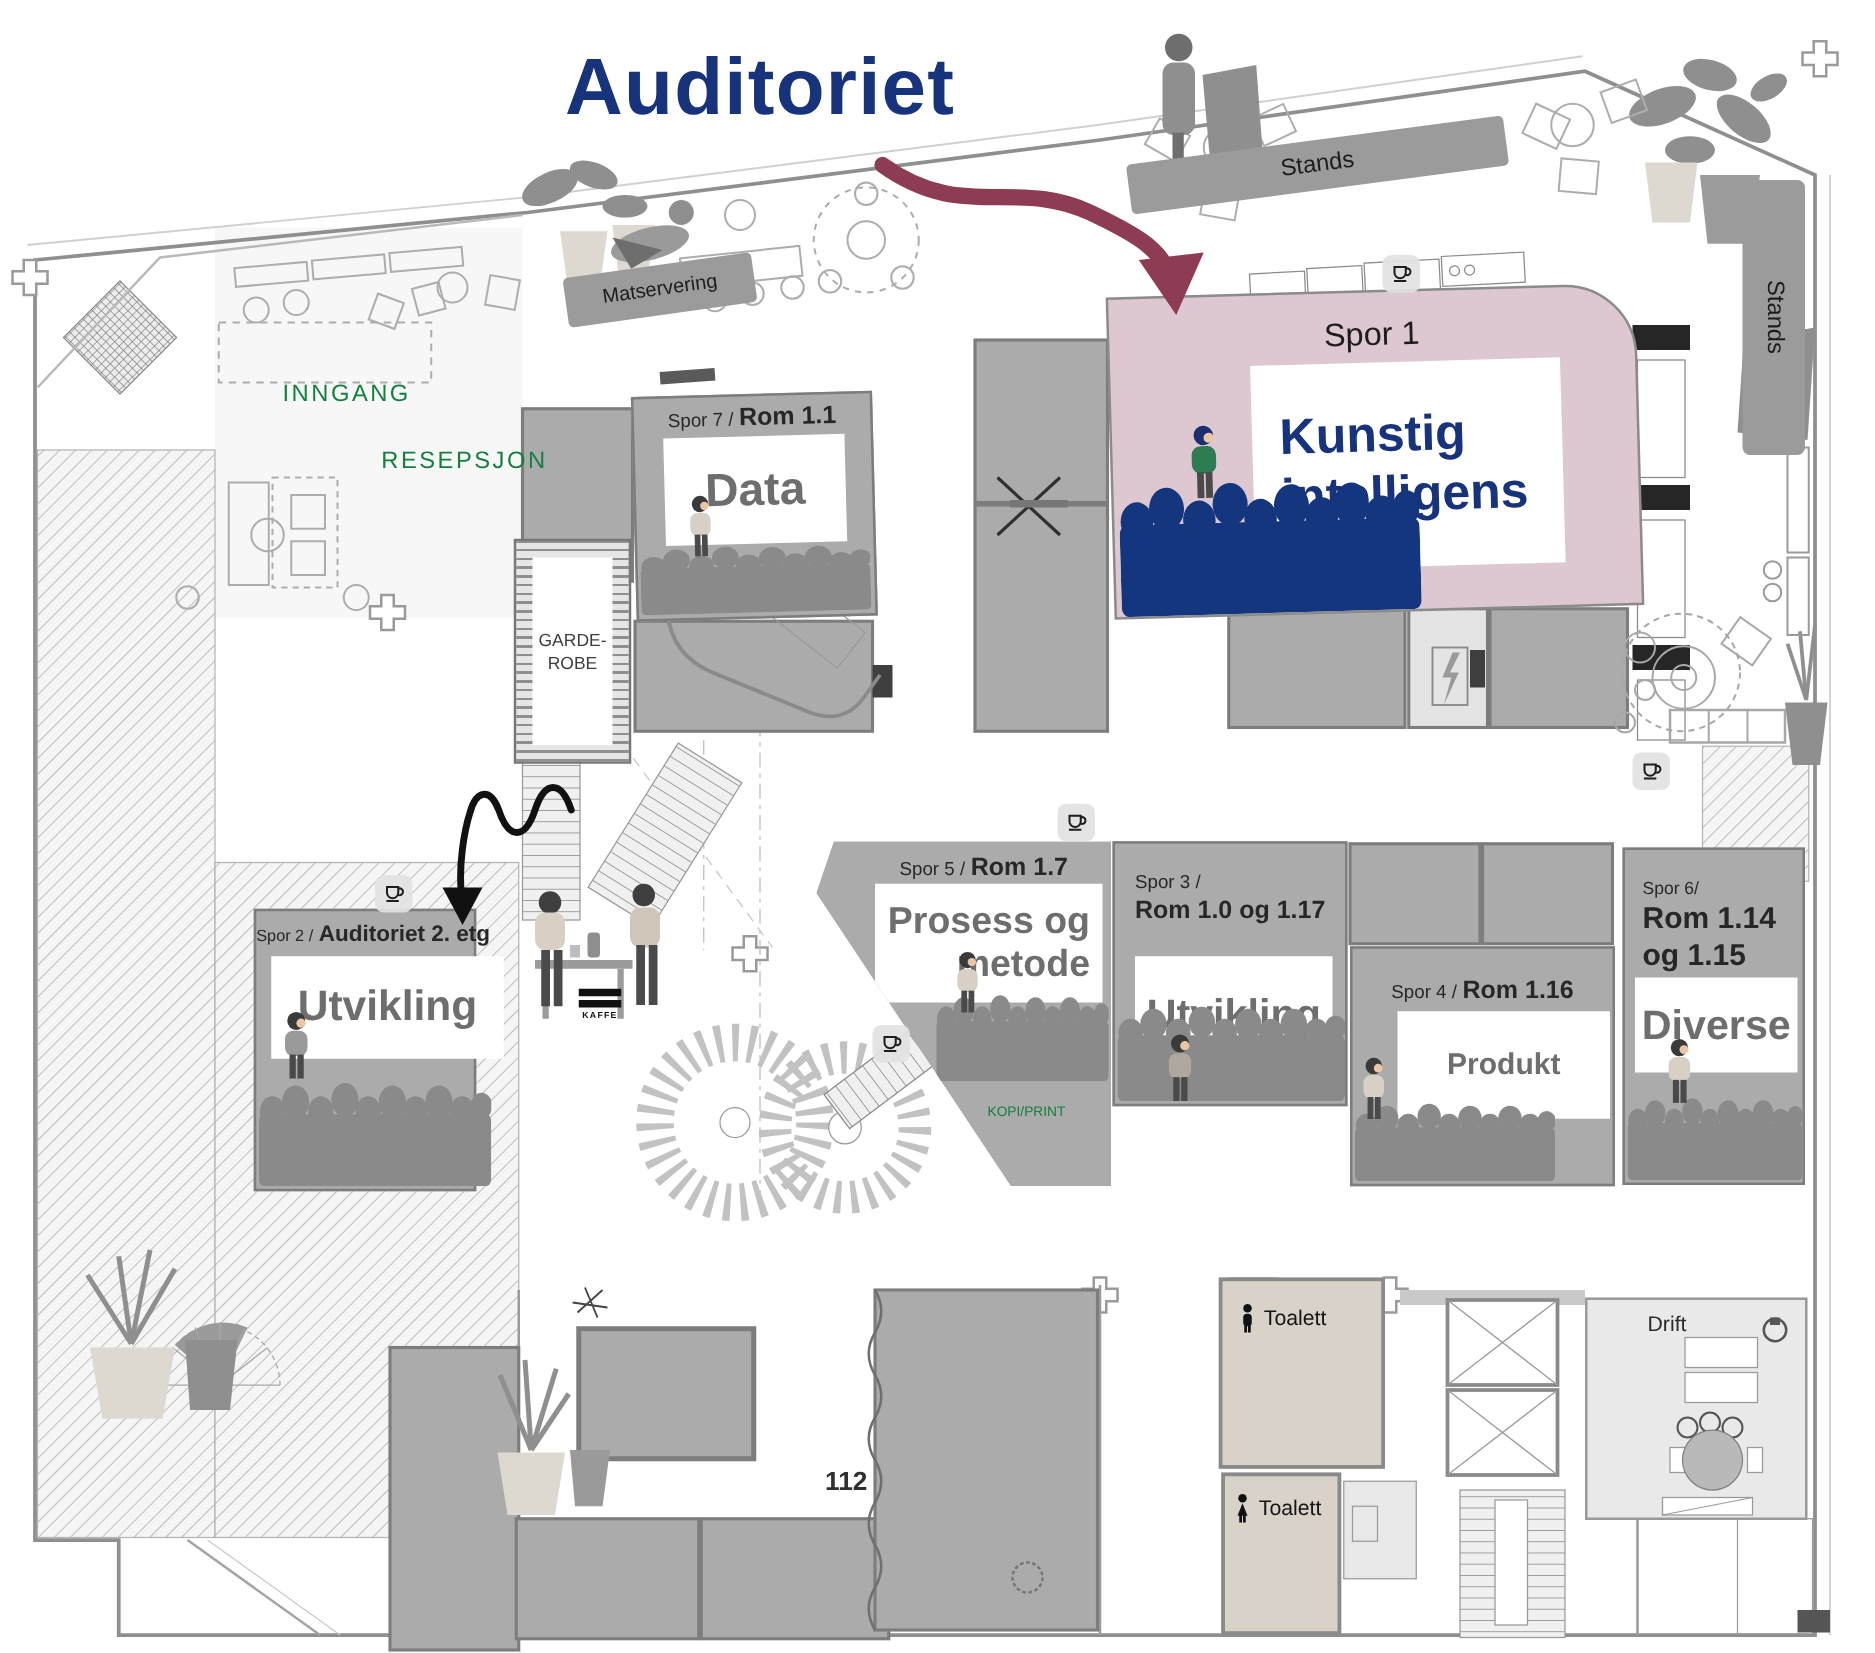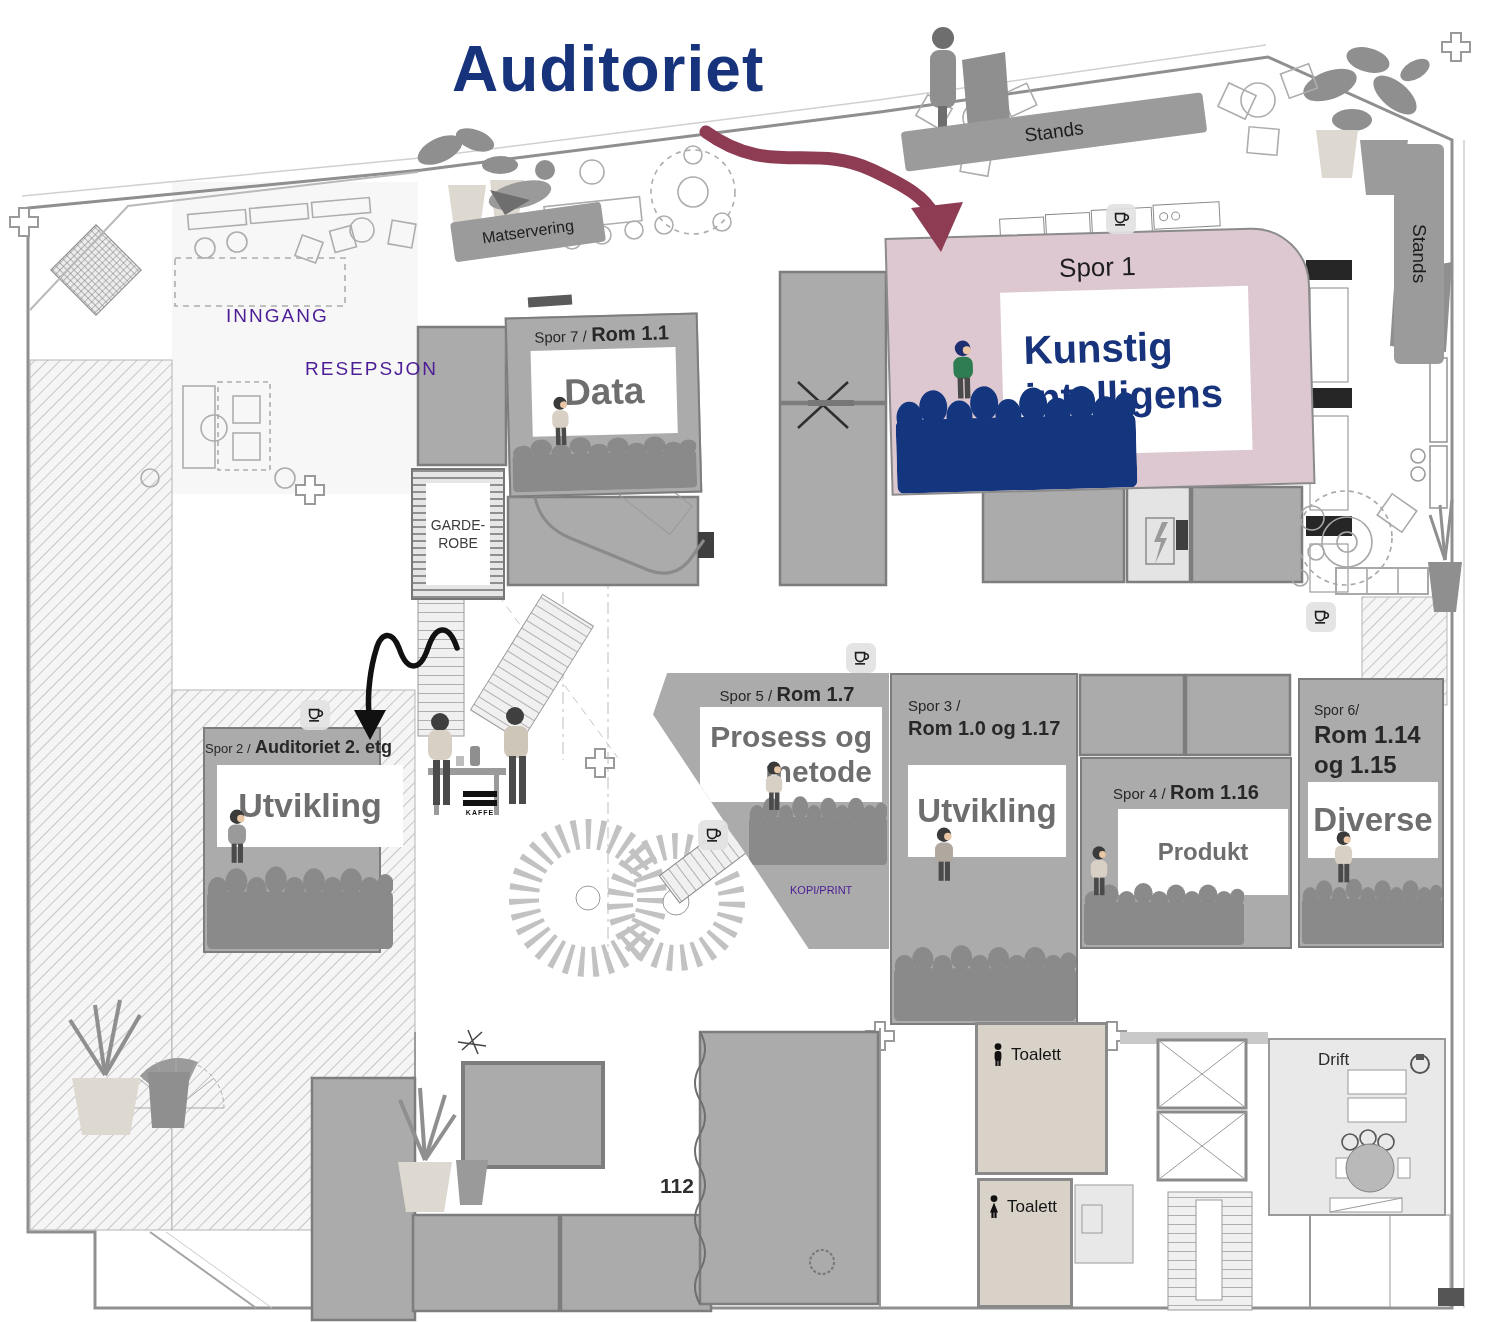--- a/index.html
+++ b/index.html
@@ -13,26 +13,26 @@
   .topic{font-weight:bold;color:#6e6e6e;line-height:1.05}
   .hdr{position:absolute;color:#272727;white-space:nowrap;z-index:3}
   .hdr .spor{font-size:15px}
   .hdr .rom{font-size:20px;font-weight:bold}
   .hdr-stack{white-space:normal;line-height:1.25}
   .hdr-stack .spor,.hdr-stack .rom{display:block}
   .crowd{position:absolute}
   .presenter{position:absolute;z-index:4}
   .chip{position:absolute;width:30px;height:30px;background:rgba(226,226,226,.93);border-radius:7px;
         display:flex;align-items:center;justify-content:center;z-index:25}
-  .lbl{position:absolute;color:#4c1d95;z-index:20}
+  .lbl{position:absolute;color:#15803d;z-index:20}
   .bar{position:absolute;background:#9b9b9b;color:#1c1c1c;display:flex;align-items:center;
        justify-content:center;z-index:15;border-radius:4px}
   #title{position:absolute;left:452px;top:32px;z-index:40;font-weight:bold;color:#17337b;
          font-size:64px;letter-spacing:1px}
-  .wardrobe{position:absolute;left:411px;top:468px;width:94px;height:132px;z-index:9;
+  .wardrobe{position:absolute;left:411px;top:431px;width:94px;height:180px;z-index:9;
             background:repeating-linear-gradient(0deg,#8f8f8f 0 2px,#e6e6e6 2px 7px);
             border:2px solid #777;box-sizing:border-box}
   .wardrobe .inner{position:absolute;left:13px;top:13px;right:13px;bottom:13px;background:#fff;
             display:flex;flex-direction:column;align-items:center;justify-content:center;
             font-size:14px;color:#3d3d3d;line-height:1.3}
   .toilet{position:absolute;background:#d8d2c9;border:3px solid #8a8a8a;box-sizing:border-box;z-index:10}
   .toilet .row{position:absolute;display:flex;align-items:center;gap:7px;font-size:17px;color:#141414}
   .drift{position:absolute;left:1268px;top:1038px;width:178px;height:178px;background:#e9e9e9;
          border:2px solid #9a9a9a;box-sizing:border-box;z-index:10}
   .drift .lbl-in{position:absolute;left:48px;top:10px;font-size:17px;color:#2b2b2b}
@@ -413,21 +413,21 @@
     <span class="topic" style="font-size:30px;line-height:1.15">Prosess og metode</span>
   </div>
   <svg class="crowd" style="left:96px;top:112px;width:138px;height:80px" viewBox="0 0 240 100" preserveAspectRatio="none">
     <use href="#crowd" fill="#8a8a8a"></use>
       </svg>
   <svg class="presenter" style="left:110px;top:88px;width:22px;height:50px" viewBox="0 0 20 46">
         <use href="#presenter"></use>
       </svg>
 </div>
 
-<div class="room" style="left:890px;top:673px;width:188px;height:352px">
+<div class="room" style="left:890px;top:673px;width:188px;height:212px">
   <div class="hdr hdr-stack" style="left:16px;top:22px">
     <span class="spor">Spor 3 /</span>
     <span class="rom">Rom 1.0 og 1.17</span>
   </div>
   <div class="card" style="left:16px;top:90px;width:158px;height:92px">
     <span class="topic" style="font-size:33px">Utvikling</span>
   </div>
   <svg class="crowd" style="left:2px;bottom:2px;width:182px;height:88px" viewBox="0 0 240 100" preserveAspectRatio="none">
     <use href="#crowd" fill="#8a8a8a"></use>
       </svg>

